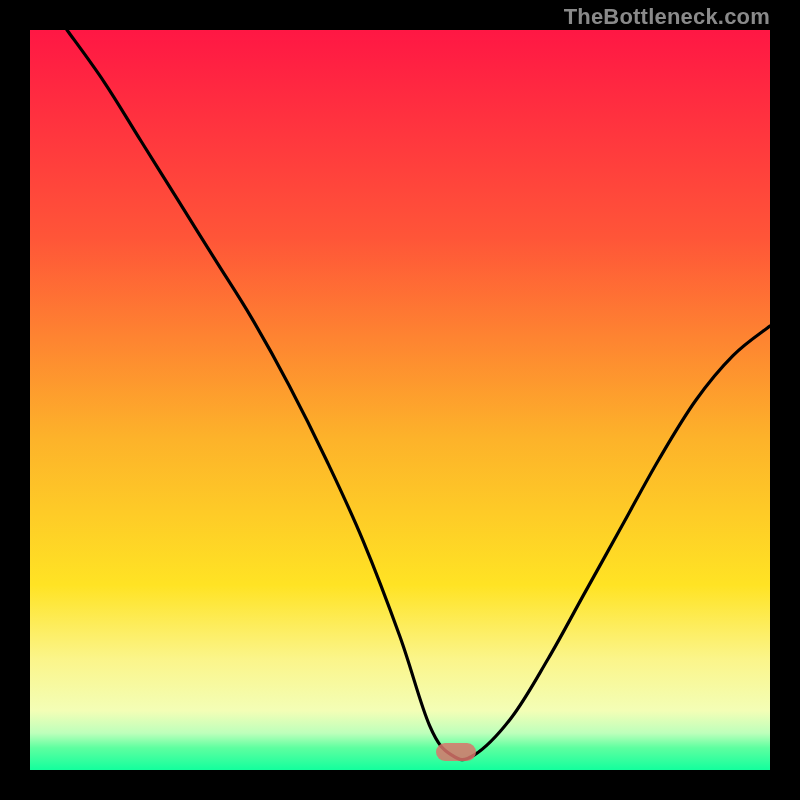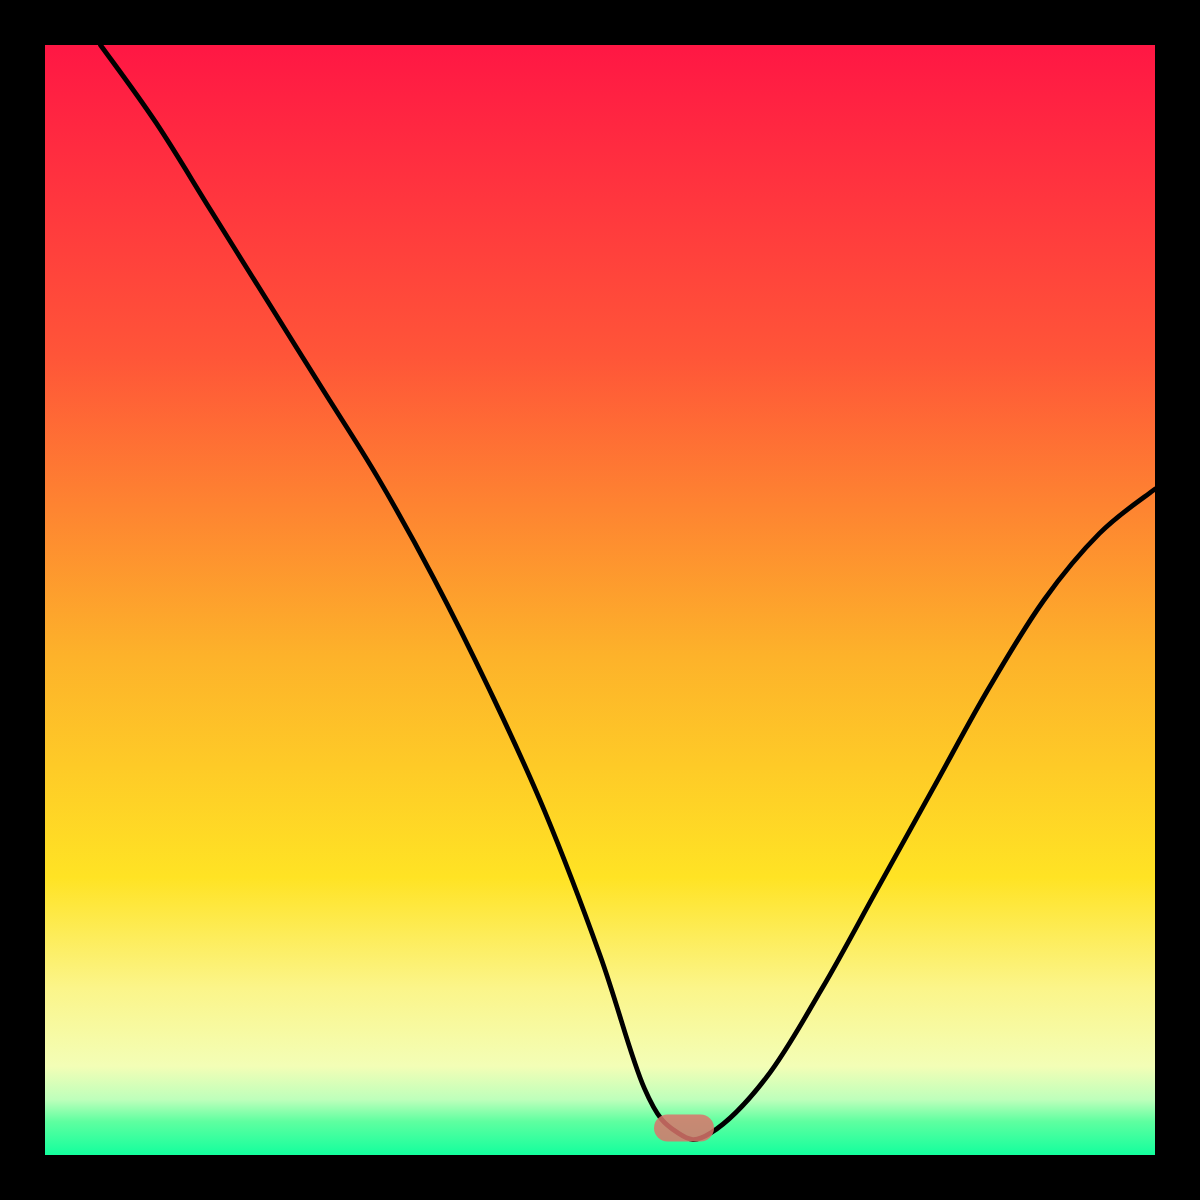--- a/index.html
+++ b/index.html
@@ -54,20 +54,21 @@
     font-size: 22px;
     font-weight: 600;
     color: #8a8a8a;
     letter-spacing: 0.2px;
   }
 </style>
 </head>
 <body>
 
 <div class="frame">
+  <div class="watermark">TheBottleneck.com</div>
 
   <div class="plot">
     <svg class="gradient" viewBox="0 0 740 740" preserveAspectRatio="none">
       <defs>
         <linearGradient id="bg" x1="0" y1="0" x2="0" y2="1">
             <stop offset="0%" stop-color="#ff1744"></stop>
             <stop offset="28%" stop-color="#ff5538"></stop>
             <stop offset="55%" stop-color="#fdb22a"></stop>
             <stop offset="75%" stop-color="#ffe324"></stop>
             <stop offset="85%" stop-color="#fbf58a"></stop>

